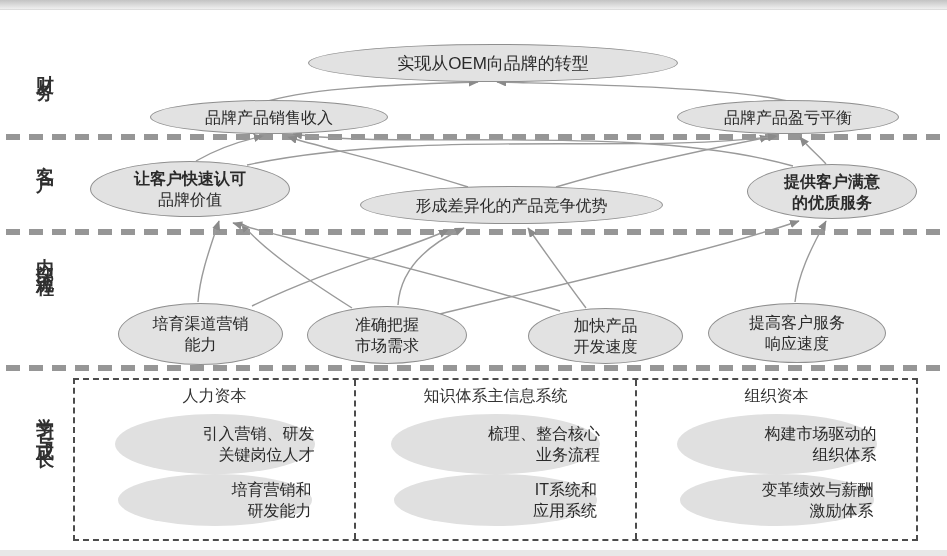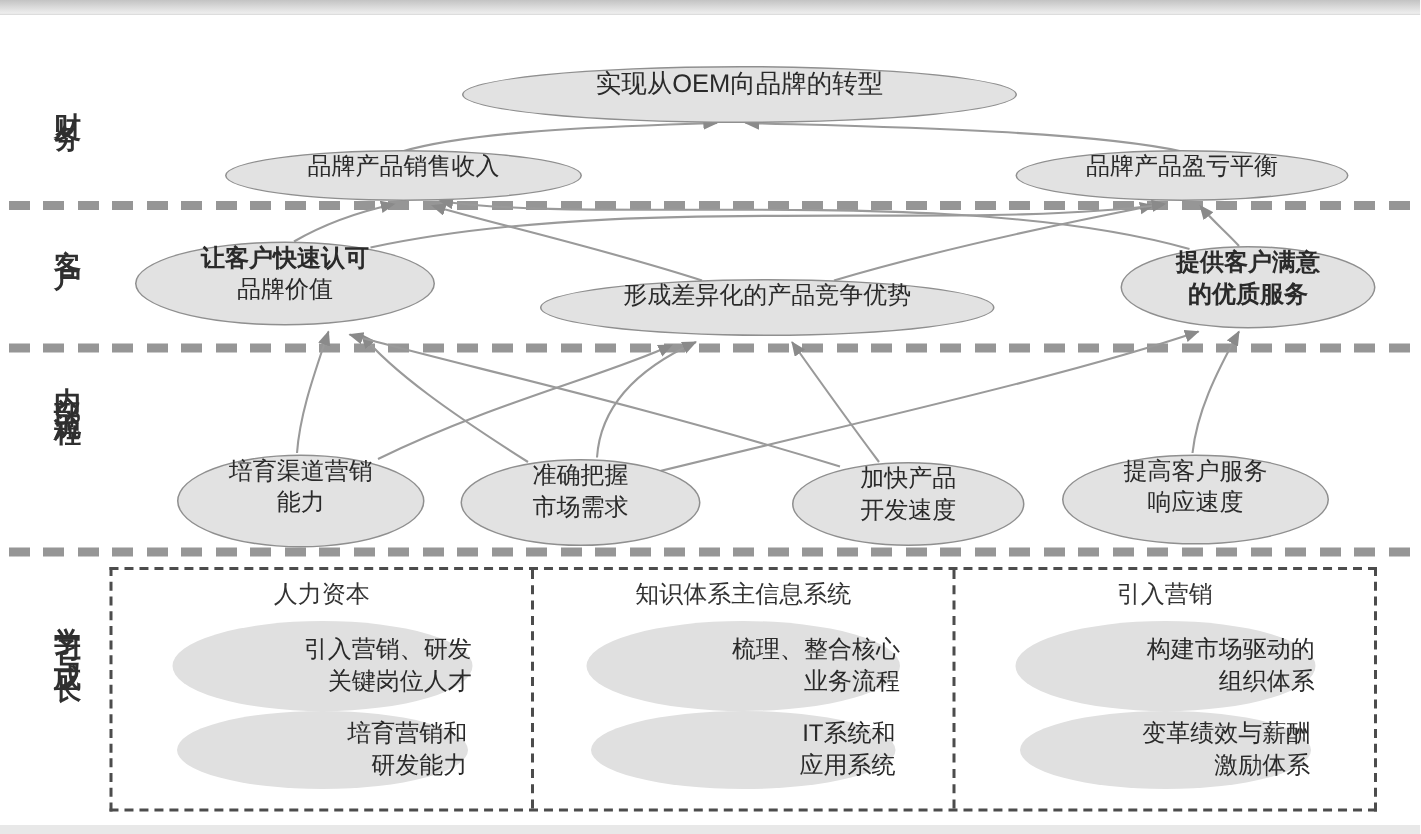--- a/index.html
+++ b/index.html
@@ -21,21 +21,21 @@
   }
   .persp{
     position:absolute;left:33px;
     writing-mode:vertical-lr;text-orientation:upright;
     font-size:18px;font-weight:700;color:#2f2f2f;letter-spacing:8px;line-height:24px;
   }
   .ell{
     position:absolute;border-radius:50%;
     background:var(--ellipseFill,#e2e2e2);
     border:1.5px solid var(--ellipseStroke,#8f8f8f);
-    display:flex;flex-direction:column;align-items:center;
+    display:flex;flex-direction:column;align-items:center;justify-content:center;
     text-align:center;font-size:16px;line-height:21px;box-sizing:border-box;
   }
   .ell span{display:block;white-space:nowrap;}
   .ell .b{font-weight:700;}
   #arrow-layer{position:absolute;left:0;top:0;z-index:1;}
   .ell{z-index:2;}
   .arrow{fill:none;stroke:var(--arrow,#9a9a9a);stroke-width:1.4;}
   .learn-box{
     position:absolute;left:73px;top:378px;width:845px;height:163px;box-sizing:border-box;
     border:2px dashed #4c4c4c;display:flex;z-index:2;
@@ -152,21 +152,21 @@
       <div class="learn-ell le1" style="width:209px">
         <span>梳理、整合核心</span>
         <span>业务流程</span>
       </div>
       <div class="learn-ell le2" style="width:203px">
         <span>IT系统和</span>
         <span>应用系统</span>
       </div>
     </div>
     <div class="learn-col">
-      <div class="learn-header">引入营销</div>
+      <div class="learn-header">组织资本</div>
       <div class="learn-ell le1">
         <span>构建市场驱动的</span>
         <span>组织体系</span>
       </div>
       <div class="learn-ell le2">
         <span>变革绩效与薪酬</span>
         <span>激励体系</span>
       </div>
     </div>
   </div>

